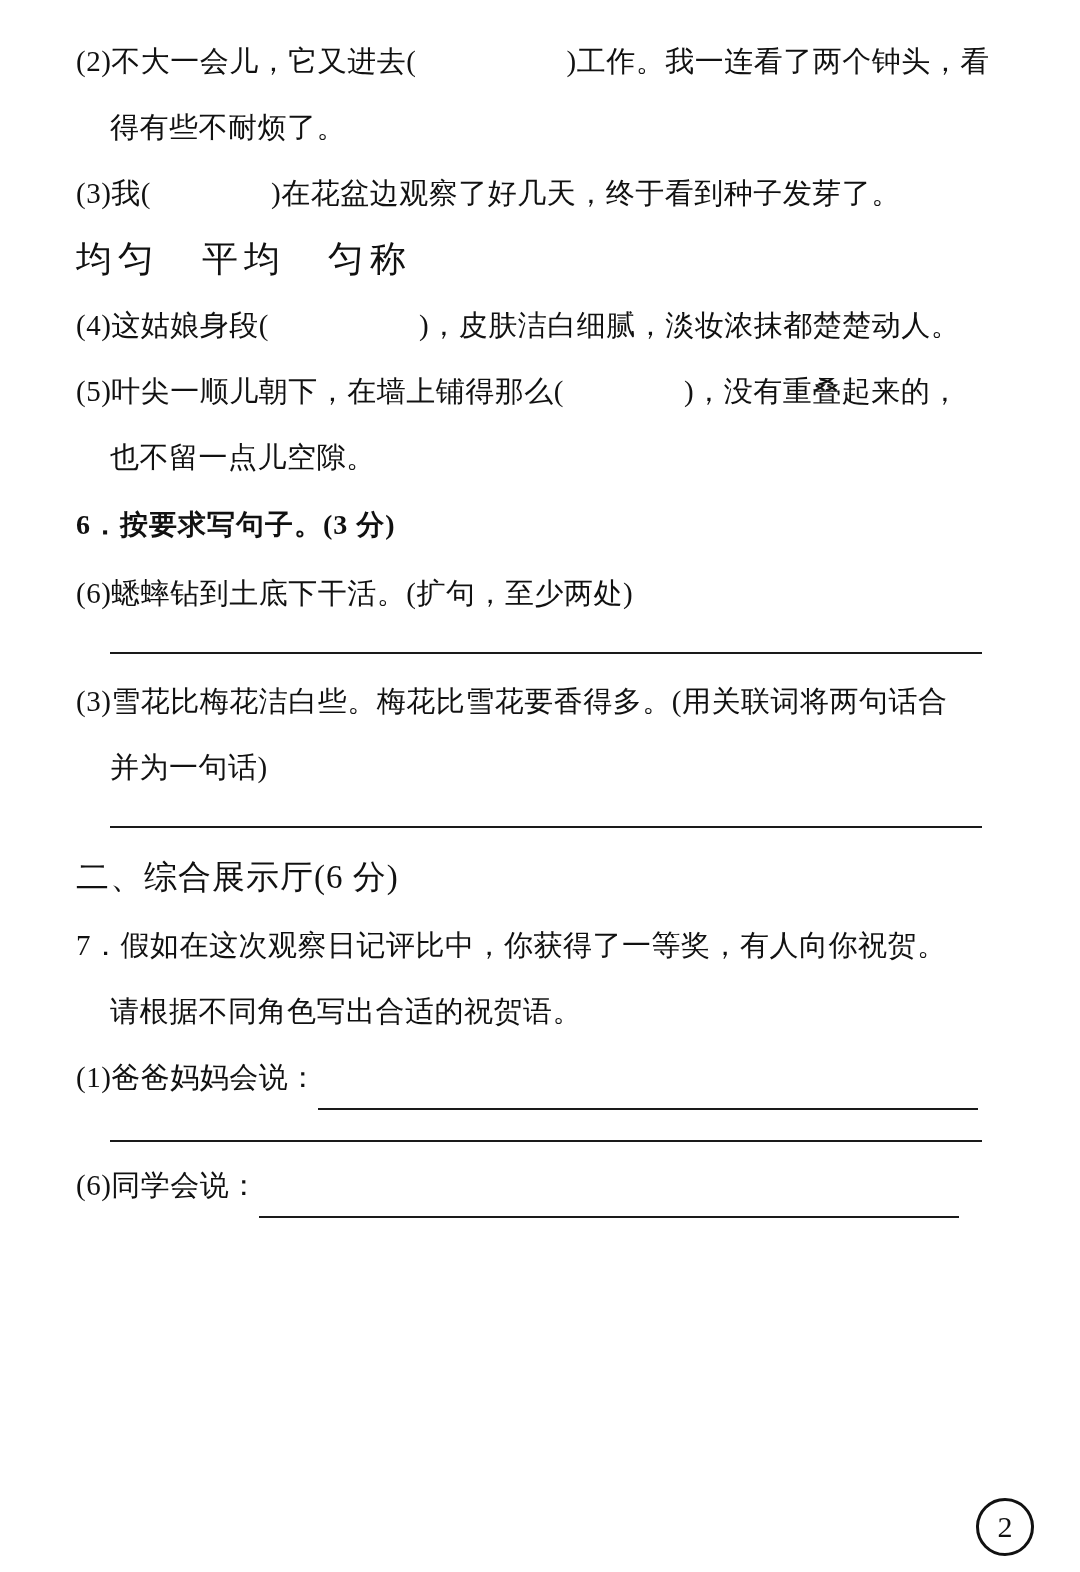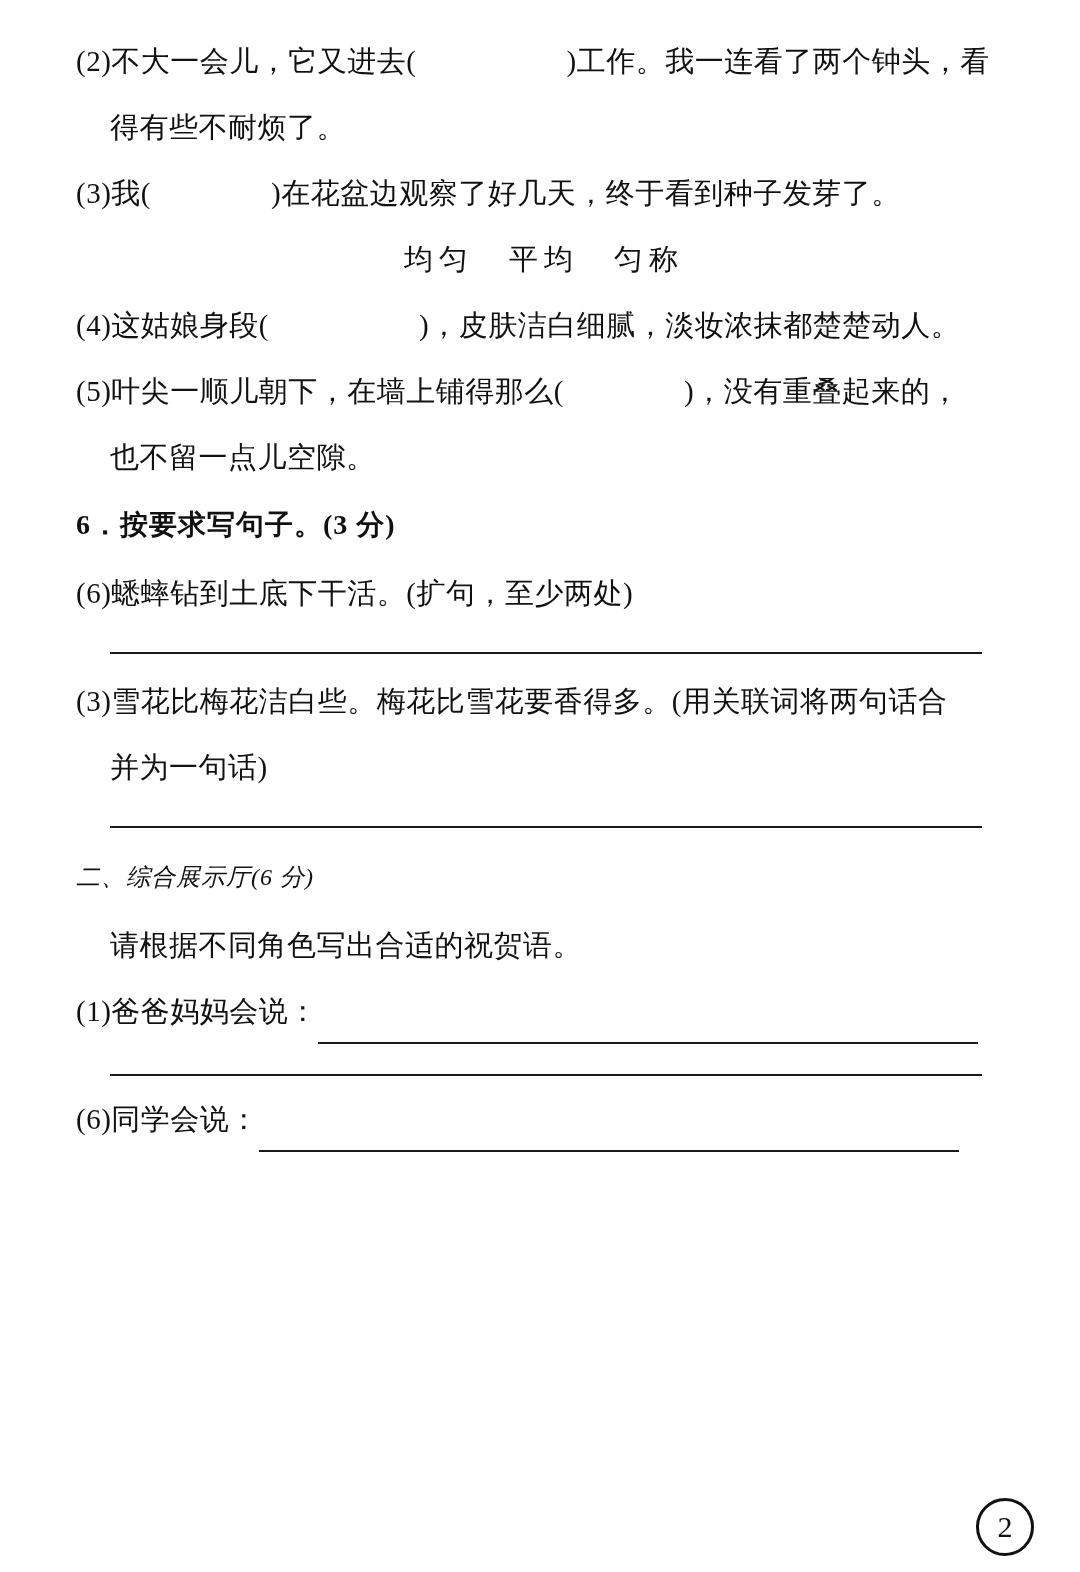--- a/index.html
+++ b/index.html
@@ -32,39 +32,37 @@
   .line {
     font-size: 29px;
     line-height: 66px;
     letter-spacing: 0.5px;
     white-space: pre-wrap;
   }
   .indent {
     padding-left: 34px;
   }
   .center {
-    text-align: center;
-    font-size: 29px;
+    font-size: 36px;
     line-height: 66px;
     letter-spacing: 6px;
   }
   .heading {
     font-size: 28px;
     font-weight: bold;
     line-height: 70px;
     letter-spacing: 1px;
   }
   .heading .num {
     font-family: "Liberation Serif", serif;
   }
   .section-title {
-    font-size: 24px;
+    font-size: 33px;
     line-height: 70px;
     letter-spacing: 1px;
-    font-style: italic;
   }
   .answer-rule {
     border-bottom: 2px solid #1a1a1a;
     height: 0;
     margin: 26px 0 14px 34px;
     width: 872px;
   }
   .answer-rule.short {
     margin-top: 30px;
     margin-bottom: 10px;
@@ -134,20 +132,21 @@
 
     <div class="q-item">
       <div class="line">(3)雪花比梅花洁白些。梅花比雪花要香得多。(用关联词将两句话合</div>
       <div class="line indent">并为一句话)</div>
       <div class="answer-rule"></div>
     </div>
 
     <div class="section-title">二、综合展示厅(6 分)</div>
 
     <div class="q-item">
+      <div class="line"><span class="num">7．</span><span>假如在这次观察日记评比中，你获得了一等奖，有人向你祝贺。</span></div>
       <div class="line indent">请根据不同角色写出合适的祝贺语。</div>
     </div>
 
     <div class="q-item">
       <div class="line"><span>(1)爸爸妈妈会说：</span><span class="inline-rule" style="width:660px;"></span></div>
       <div class="answer-rule short"></div>
     </div>
 
     <div class="q-item">
       <div class="line"><span>(6)同学会说：</span><span class="inline-rule" style="width:700px;"></span></div>

